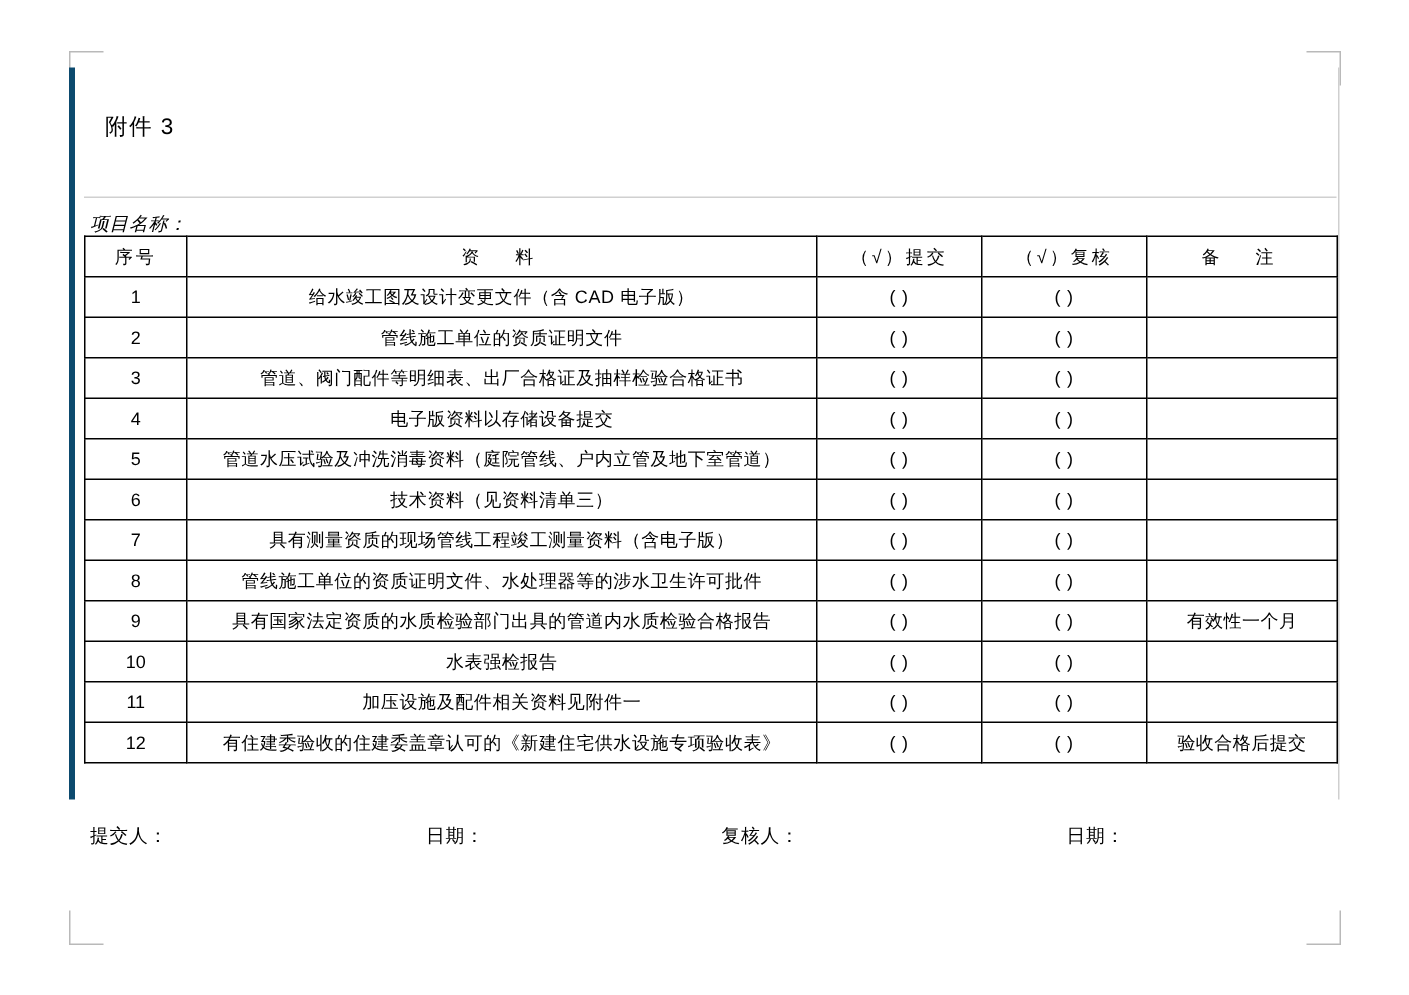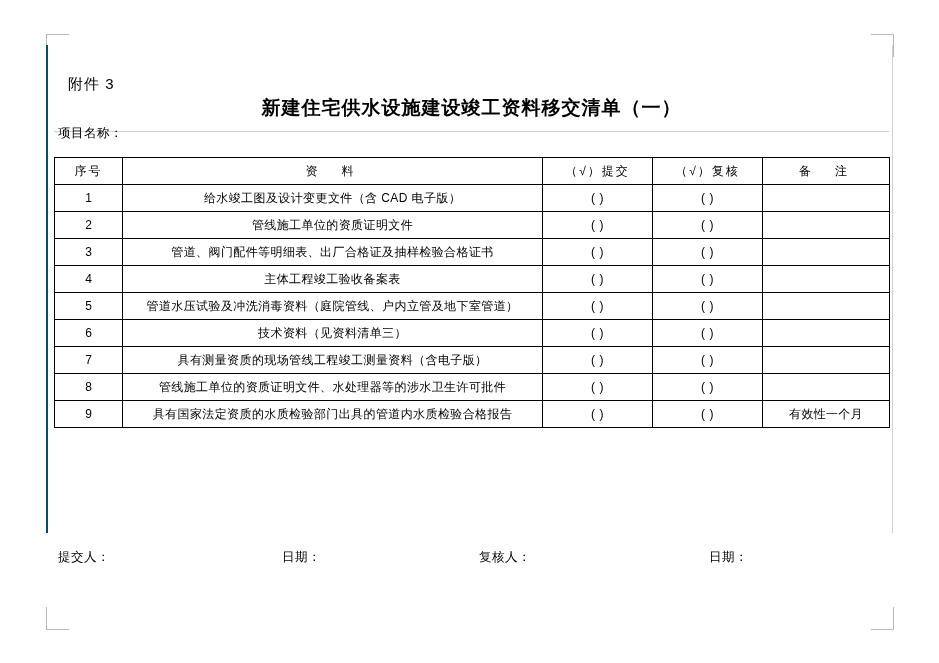--- a/index.html
+++ b/index.html
@@ -36,21 +36,21 @@
   .crop.tr { left: 871px; top: 34px;  border-width: 1px 1px 0 0; }
   .crop.bl { left: 46px;  top: 607px; border-width: 0 0 1px 1px; }
   .crop.br { left: 871px; top: 607px; border-width: 0 1px 1px 0; }
 
   .sheet {
     position: absolute;
     left: 46px;
     top: 45px;
     width: 847px;
     height: 488px;
-    border-left: 2px solid #0c4a6e;
+    border-left: 4px solid #0c4a6e;
     border-right: 1px solid #cfcfcf;
     box-sizing: border-box;
   }
 
   .attach-label {
     position: absolute;
     left: 20px;
     top: 30px;
     font-size: 15px;
     letter-spacing: 1px;
@@ -72,23 +72,24 @@
     left: 6px;
     top: 86px;
     width: 835px;
     height: 0;
     border-top: 1px solid #d0d0d0;
   }
 
   .project-name {
     position: absolute;
     left: 10px;
-    top: 80px;
+    top: 96px;
     font-size: 12.5px;
     letter-spacing: 0.5px;
+    font-style: italic;
   }
 
   table.main {
     position: absolute;
     left: 6px;
     top: 112px;
     width: 835px;
     border-collapse: collapse;
     table-layout: fixed;
     border-radius: 30px;
@@ -146,21 +147,20 @@
 
   <div class="crop tl"></div>
   <div class="crop tr"></div>
   <div class="crop bl"></div>
   <div class="crop br"></div>
 
   <div class="sheet">
 
     <div class="attach-label">附件 3</div>
 
-    <div class="doc-title">新建住宅供水设施建设竣工资料移交清单（一）</div>
     <div class="title-rule"></div>
 
     <div class="project-name">项目名称：</div>
 
     <table class="main">
       <colgroup>
         <col class="col-no">
         <col class="col-doc">
         <col class="col-sub">
         <col class="col-chk">
@@ -192,21 +192,21 @@
         </tr>
         <tr>
           <td>3</td>
           <td class="docname">管道、阀门配件等明细表、出厂合格证及抽样检验合格证书</td>
           <td class="paren">( )</td>
           <td class="paren">( )</td>
           <td class="remark-small"></td>
         </tr>
         <tr>
           <td>4</td>
-          <td class="docname">主体工程竣工验收备案表</td>
+          <td class="docname">电子版资料以存储设备提交</td>
           <td class="paren">( )</td>
           <td class="paren">( )</td>
           <td class="remark-small"></td>
         </tr>
         <tr>
           <td>5</td>
           <td class="docname">管道水压试验及冲洗消毒资料（庭院管线、户内立管及地下室管道）</td>
           <td class="paren">( )</td>
           <td class="paren">( )</td>
           <td class="remark-small"></td>
@@ -231,20 +231,41 @@
           <td class="paren">( )</td>
           <td class="paren">( )</td>
           <td class="remark-small"></td>
         </tr>
         <tr>
           <td>9</td>
           <td class="docname">具有国家法定资质的水质检验部门出具的管道内水质检验合格报告</td>
           <td class="paren">( )</td>
           <td class="paren">( )</td>
           <td class="remark-small">有效性一个月</td>
+        </tr>
+        <tr>
+          <td>10</td>
+          <td class="docname">水表强检报告</td>
+          <td class="paren">( )</td>
+          <td class="paren">( )</td>
+          <td class="remark-small"></td>
+        </tr>
+        <tr>
+          <td>11</td>
+          <td class="docname">加压设施及配件相关资料见附件一</td>
+          <td class="paren">( )</td>
+          <td class="paren">( )</td>
+          <td class="remark-small"></td>
+        </tr>
+        <tr>
+          <td>12</td>
+          <td class="docname">有住建委验收的住建委盖章认可的《新建住宅供水设施专项验收表》</td>
+          <td class="paren">( )</td>
+          <td class="paren">( )</td>
+          <td class="remark-small">验收合格后提交</td>
         </tr>
       </tbody>
     </table>
 
     <div class="footer">
       <span class="f1">提交人：</span>
       <span class="f2">日期：</span>
       <span class="f3">复核人：</span>
       <span class="f4">日期：</span>
     </div>

